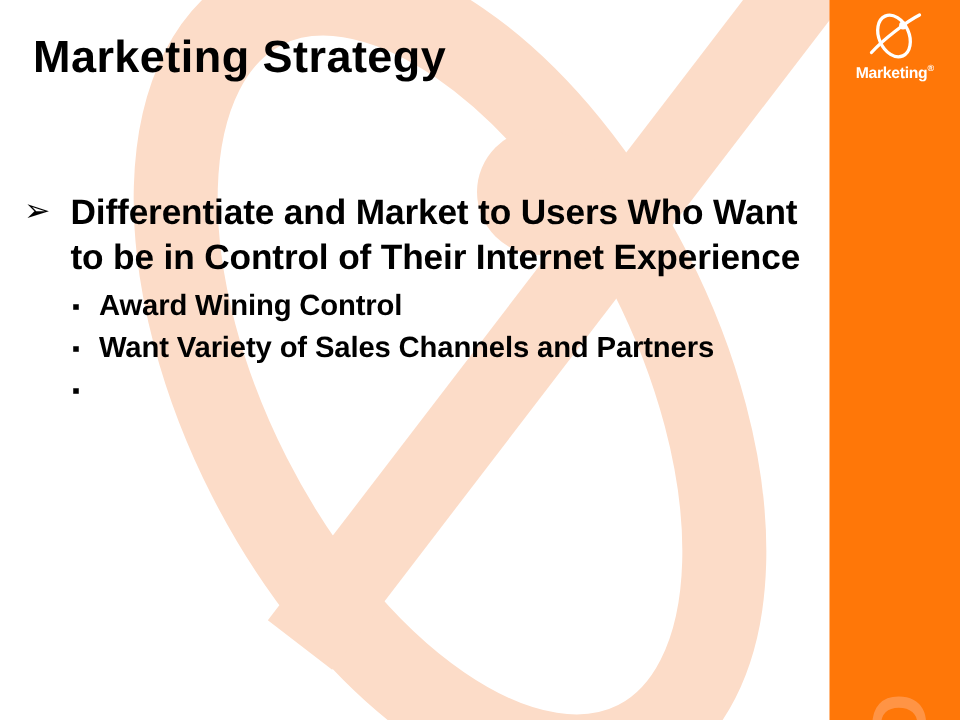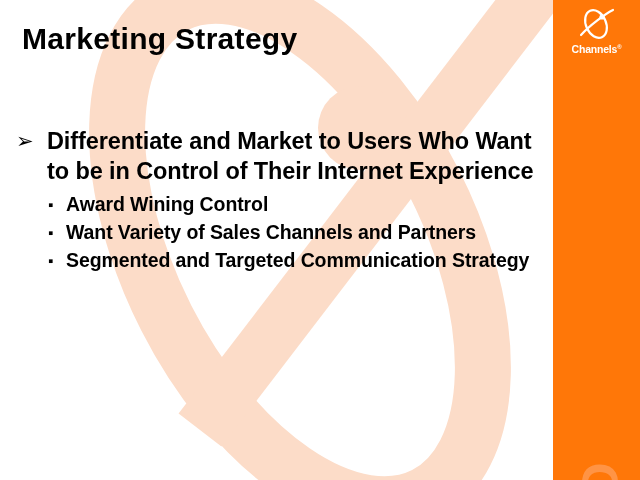--- a/index.html
+++ b/index.html
@@ -196,21 +196,20 @@
           <span>Award Wining Control</span>
         </div>
 
         <div class="lvl2">
           <span class="marker">▪</span>
           <span>Want Variety of Sales Channels and Partners</span>
         </div>
 
         <div class="lvl2">
           <span class="marker">▪</span>
-          <span>Segmented and Targeted Communication Strategy</span>
         </div>
 
       </div>
     </div>
   </div>
 
   <div id="right-band">
 
     <svg id="band-tint" viewBox="0 0 87 480" width="87" height="480" aria-hidden="true">
       <path d="M 22 64 L 87 64 L 87 210 L 22 210 Z" fill="#FF9445" opacity="0"></path>
@@ -218,18 +217,18 @@
     </svg>
 
     <div id="get-linked">GET LINKED</div>
 
     <div id="logo">
       <svg id="logo-mark" width="40" height="36" viewBox="0 0 40 36" aria-hidden="true">
         <ellipse cx="19" cy="18" rx="10" ry="14.5" transform="rotate(-24 19 18)" fill="none" stroke="#ffffff" stroke-width="2.2"></ellipse>
         <path d="M 4 29 C 12 20, 28 8, 36 4" fill="none" stroke="#ffffff" stroke-width="2.2" stroke-linecap="round"></path>
         <circle cx="25" cy="11" r="2.6" fill="#ffffff"></circle>
       </svg>
-      <span id="logo-text"><span>Channels</span><span class="reg">®</span></span>
+      <span id="logo-text"><span>Marketing</span><span class="reg">®</span></span>
     </div>
 
   </div>
 
 </div>
 
 </body></html>

